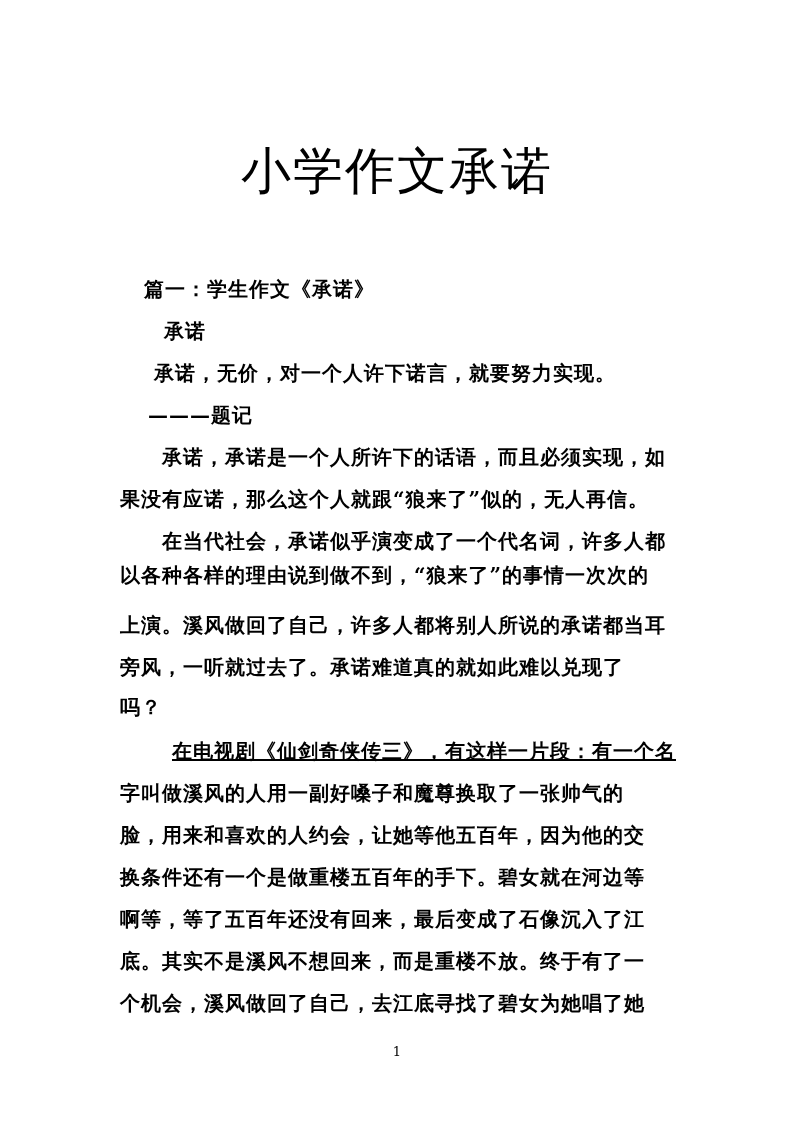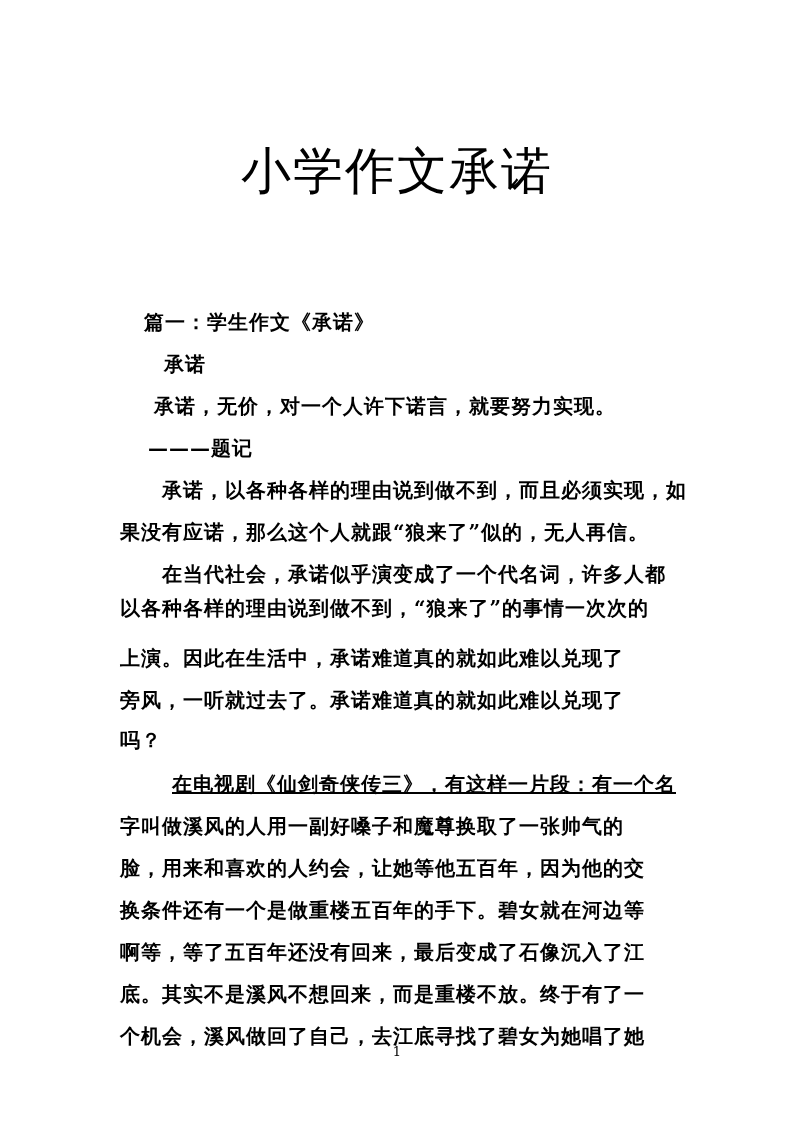--- a/index.html
+++ b/index.html
@@ -1,38 +1,38 @@
 <!DOCTYPE html>
 <html><head>
 <meta charset="utf-8">
 <style>
   html, body { margin: 0; padding: 0; background: #ffffff; }
   body { width: 794px; height: 1123px; position: relative; overflow: hidden;
          font-family: "DejaVu Serif", "Liberation Serif", serif; color: #000; }
   .title { position: absolute; left: 0; width: 794px; top: 138px; text-align: center;
            font-size: 50px; letter-spacing: 2px; font-weight: normal; }
-  .line { position: absolute; font-size: 20px; white-space: nowrap; font-weight: bold; letter-spacing: 1px; margin-top: 33px; }
+  .line { position: absolute; font-size: 20px; white-space: nowrap; font-weight: bold; letter-spacing: 1px; }
   .pagenum { position: absolute; top: 1044px; left: 0; width: 794px; text-align: center; font-size: 13px; }
 </style>
 </head>
 <body>
 
 <div>
   <div class="title">小学作文承诺</div>
 
   <div class="line" style="top:276px;left:144px;">篇一：学生作文《承诺》</div>
   <div class="line" style="top:318px;left:164px;">承诺</div>
   <div class="line" style="top:360px;left:154px;">承诺，无价，对一个人许下诺言，就要努力实现。</div>
   <div class="line" style="top:402px;left:148px;">———题记</div>
 
-  <div class="line" style="top:444px;left:162px;">承诺，以各种各样的理由说到做不到，而且必须实现，如</div>
+  <div class="line" style="top:444px;left:162px;">承诺，承诺是一个人所许下的话语，而且必须实现，如</div>
   <div class="line" style="top:486px;left:120px;">果没有应诺，那么这个人就跟“狼来了”似的，无人再信。</div>
   <div class="line" style="top:528px;left:162px;text-align:center;">在当代社会，承诺似乎演变成了一个代名词，许多人都</div>
   <div class="line" style="top:562px;left:120px;">以各种各样的理由说到做不到，“狼来了”的事情一次次的</div>
-  <div class="line" style="top:612px;left:120px;">上演。因此在生活中，承诺难道真的就如此难以兑现了</div>
+  <div class="line" style="top:612px;left:120px;">上演。溪风做回了自己，许多人都将别人所说的承诺都当耳</div>
   <div class="line" style="top:654px;left:120px;">旁风，一听就过去了。承诺难道真的就如此难以兑现了</div>
   <div class="line" style="top:694px;left:120px;">吗？</div>
   <div class="line" style="top:738px;left:172px;text-decoration:underline;">在电视剧《仙剑奇侠传三》，有这样一片段：有一个名</div>
   <div class="line" style="top:780px;left:120px;">字叫做溪风的人用一副好嗓子和魔尊换取了一张帅气的</div>
   <div class="line" style="top:822px;left:120px;font-family:Liberation Mono, monospace;">脸，用来和喜欢的人约会，让她等他五百年，因为他的交</div>
   <div class="line" style="top:864px;left:120px;">换条件还有一个是做重楼五百年的手下。碧女就在河边等</div>
   <div class="line" style="top:906px;left:120px;">啊等，等了五百年还没有回来，最后变成了石像沉入了江</div>
   <div class="line" style="top:948px;left:120px;">底。其实不是溪风不想回来，而是重楼不放。终于有了一</div>
   <div class="line" style="top:990px;left:120px;">个机会，溪风做回了自己，去江底寻找了碧女为她唱了她</div>
 

